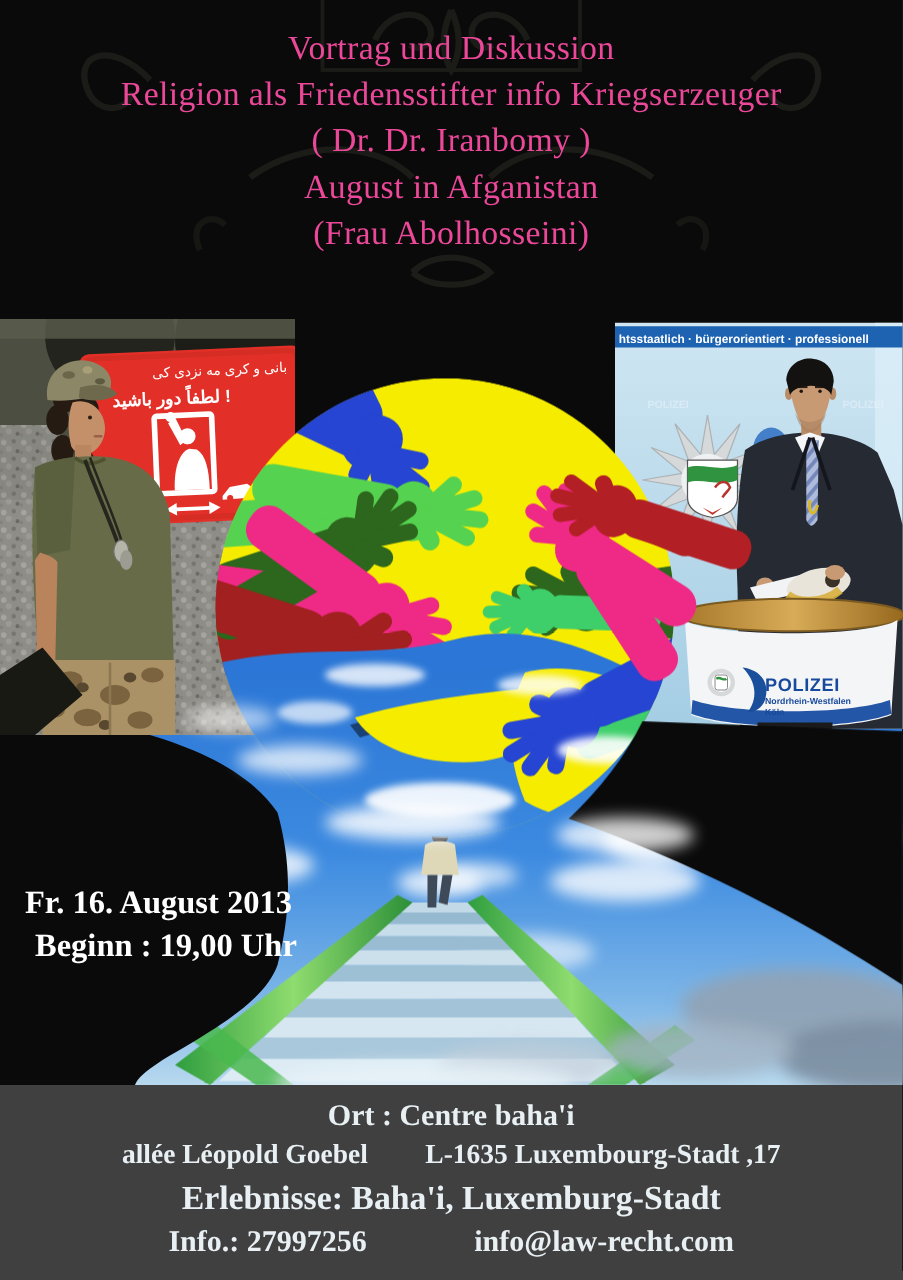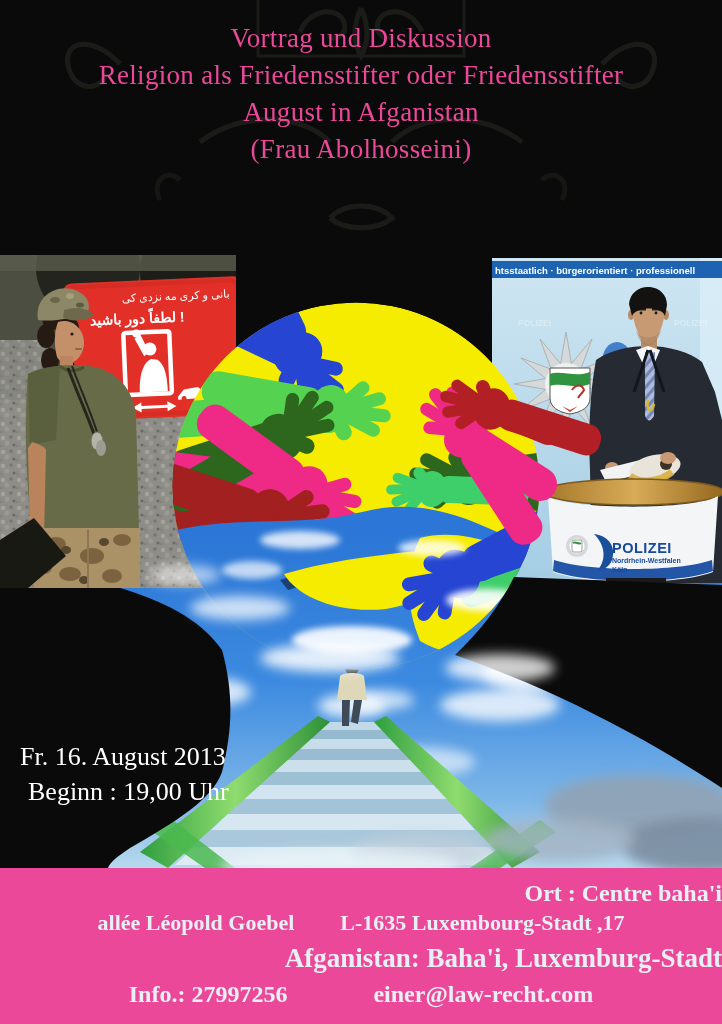--- a/index.html
+++ b/index.html
@@ -1,25 +1,25 @@
 <!DOCTYPE html>
 <html><head>
 <meta charset="utf-8">
 <style>
   html,body{margin:0;padding:0;background:#222;}
   .poster{position:relative;width:722px;height:1024px;background:#0a0a0a;overflow:hidden;
           font-family:"Liberation Serif",serif;}
   svg.art{position:absolute;left:0;top:0;width:722px;height:1024px;display:block;}
   .title{position:absolute;top:20px;left:0;right:0;text-align:center;color:#ec4899;
          font-size:27px;line-height:37px;letter-spacing:.3px;}
-  .date{position:absolute;left:20px;top:704px;color:#ffffff;font-weight:normal;
-        font-size:26px;line-height:35px;margin-top:35px;}
+  .date{position:absolute;left:20px;top:704px;color:#ffffff;font-weight:bold;
+        font-size:26px;line-height:35px;}
   .date .l2{padding-left:8px;}
-  .footer{position:absolute;left:0;top:868px;width:722px;height:156px;background:#ec4899;
-          color:#e9f0f4;font-weight:bold;text-align:right;}
+  .footer{position:absolute;left:0;top:868px;width:722px;height:156px;background:#404040;
+          color:#e9f0f4;font-weight:bold;text-align:center;}
   .f1{padding-top:12px;font-size:24px;}
   .f2{font-size:22px;margin-top:3px;display:flex;justify-content:center;gap:46px;}
   .f3{font-size:27px;margin-top:7px;}
   .f4{font-size:24px;margin-top:7px;display:flex;justify-content:center;gap:86px;}
   .svgtxt{font-family:"Liberation Sans",sans-serif;}
 </style>
 </head>
 <body>
 
 <div class="poster">
@@ -367,36 +367,37 @@
   <g filter="url(#blur6)" fill="#ffffff">
     <ellipse cx="240" cy="608" rx="50" ry="12" opacity="0.75"></ellipse>
     <ellipse cx="185" cy="575" rx="36" ry="10" opacity="0.6"></ellipse>
     <ellipse cx="330" cy="658" rx="70" ry="14" opacity="0.85"></ellipse>
     <ellipse cx="500" cy="668" rx="55" ry="14" opacity="0.8"></ellipse>
   </g>
 </svg>
 
 <div class="title">
   <div>Vortrag und Diskussion</div>
-  <div>Religion als Friedensstifter oder Friedensstifter</div>
+  <div>Religion als Friedensstifter info Kriegserzeuger</div>
+  <div>( Dr. Dr. Iranbomy )</div>
   <div>August in Afganistan</div>
   <div>(Frau Abolhosseini)</div>
 </div>
 
 <div class="date">
   <div class="l1">Fr. 16. August 2013</div>
   <div class="l2">Beginn : 19,00 Uhr</div>
 </div>
 
 <div class="footer">
   <div class="f1">Ort : Centre baha'i</div>
   <div class="f2">
     <span>allée Léopold Goebel</span>
     <span>L-1635 Luxembourg-Stadt ,17</span>
   </div>
-  <div class="f3">Afganistan: Baha'i, Luxemburg-Stadt</div>
+  <div class="f3">Erlebnisse: Baha'i, Luxemburg-Stadt</div>
   <div class="f4">
     <span>Info.: 27997256</span>
-    <span>einer@law-recht.com</span>
+    <span>info@law-recht.com</span>
   </div>
 </div>
 
 </div>
 
 </body></html>

